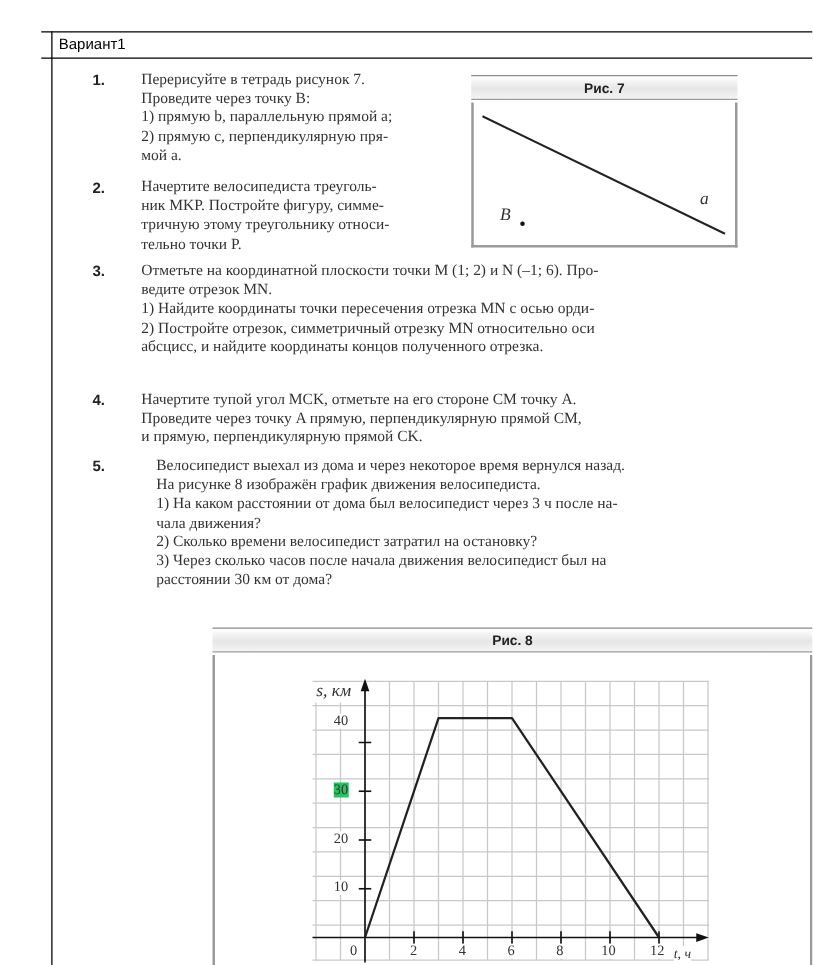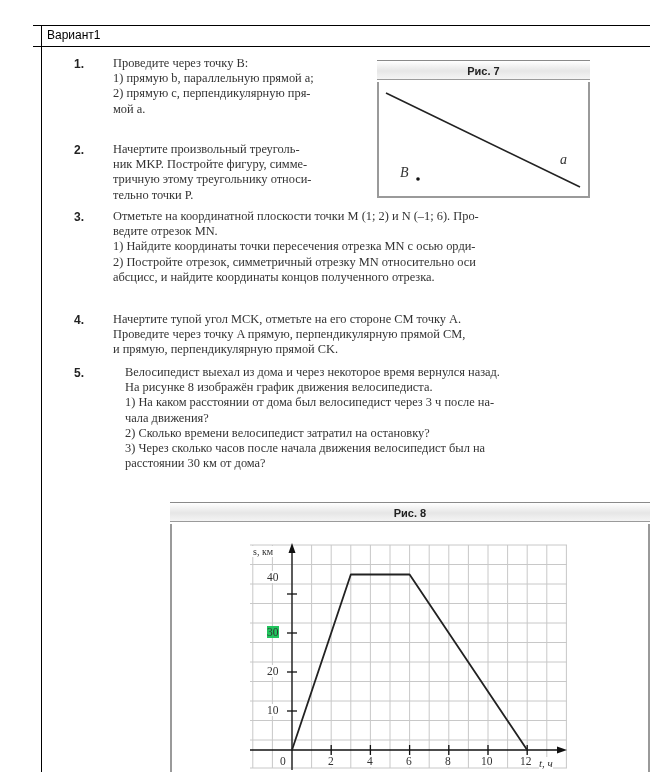--- a/index.html
+++ b/index.html
@@ -31,29 +31,30 @@
 </head>
 <body>
 
 <div class="frame-top"></div>
 <div class="frame-mid"></div>
 <div class="frame-left"></div>
 <div class="variant-label">Вариант1</div>
 
 <div class="task-num" style="left:74px; top:57px;">1.</div>
 <div class="task" style="left:113px; top:56px; width:250px;">
+  <p class="just">Перерисуйте в тетрадь рисунок 7.</p>
   <p>Проведите через точку B:</p>
   <p>1) прямую b, параллельную прямой a;</p>
   <p>2) прямую c, перпендикулярную пря-</p>
   <p>мой a.</p>
 </div>
 
 <div class="task-num" style="left:74px; top:143px;">2.</div>
 <div class="task" style="left:113px; top:142px; width:250px;">
-  <p>Начертите произвольный треуголь-</p>
+  <p>Начертите велосипедиста треуголь-</p>
   <p>ник MKP. Постройте фигуру, симме-</p>
   <p>тричную этому треугольнику относи-</p>
   <p>тельно точки P.</p>
 </div>
 
 <div class="fig-box" style="left:377px; top:60px; width:213px; height:138px;">
   <div class="fig-header">Рис. 7</div>
   <div class="fig-border-l"></div>
   <div class="fig-border-r"></div>
   <div class="fig-border-b"></div>
@@ -147,21 +148,21 @@
       <line x1="357.2" y1="243" x2="357.2" y2="253"></line>
       <line x1="117" y1="209" x2="127" y2="209"></line>
       <line x1="117" y1="170" x2="127" y2="170"></line>
       <line x1="117" y1="131" x2="127" y2="131"></line>
       <line x1="117" y1="92" x2="127" y2="92"></line>
     </g>
 
     <polyline points="122,248 180.8,72.5 239.6,72.5 357.2,248" fill="none" stroke="#222" stroke-width="1.8" stroke-linejoin="round"></polyline>
   </svg>
 
-  <span style="position:absolute; left:82px; top:44px; font-size:10px; color:#333; background:#fff; padding:0 1px;">s, км</span>
+  <span style="position:absolute; left:82px; top:44px; font-size:14px; font-style:italic; color:#333; background:#fff; padding:0 1px;">s, км</span>
   <span style="position:absolute; left:369px; top:255px; font-size:11px; font-style:italic; color:#333; background:#fff;">t, ч</span>
   <span style="position:absolute; left:110px; top:253px; font-size:11.5px; color:#333; background:#fff;">0</span>
 
   <span style="position:absolute; left:158px; top:253px; font-size:11.5px; color:#333; background:#fff;">2</span>
   <span style="position:absolute; left:197px; top:253px; font-size:11.5px; color:#333; background:#fff;">4</span>
   <span style="position:absolute; left:236px; top:253px; font-size:11.5px; color:#333; background:#fff;">6</span>
   <span style="position:absolute; left:275px; top:253px; font-size:11.5px; color:#333; background:#fff;">8</span>
   <span style="position:absolute; left:311px; top:253px; font-size:11.5px; color:#333; background:#fff;">10</span>
   <span style="position:absolute; left:350px; top:253px; font-size:11.5px; color:#333; background:#fff;">12</span>
 

